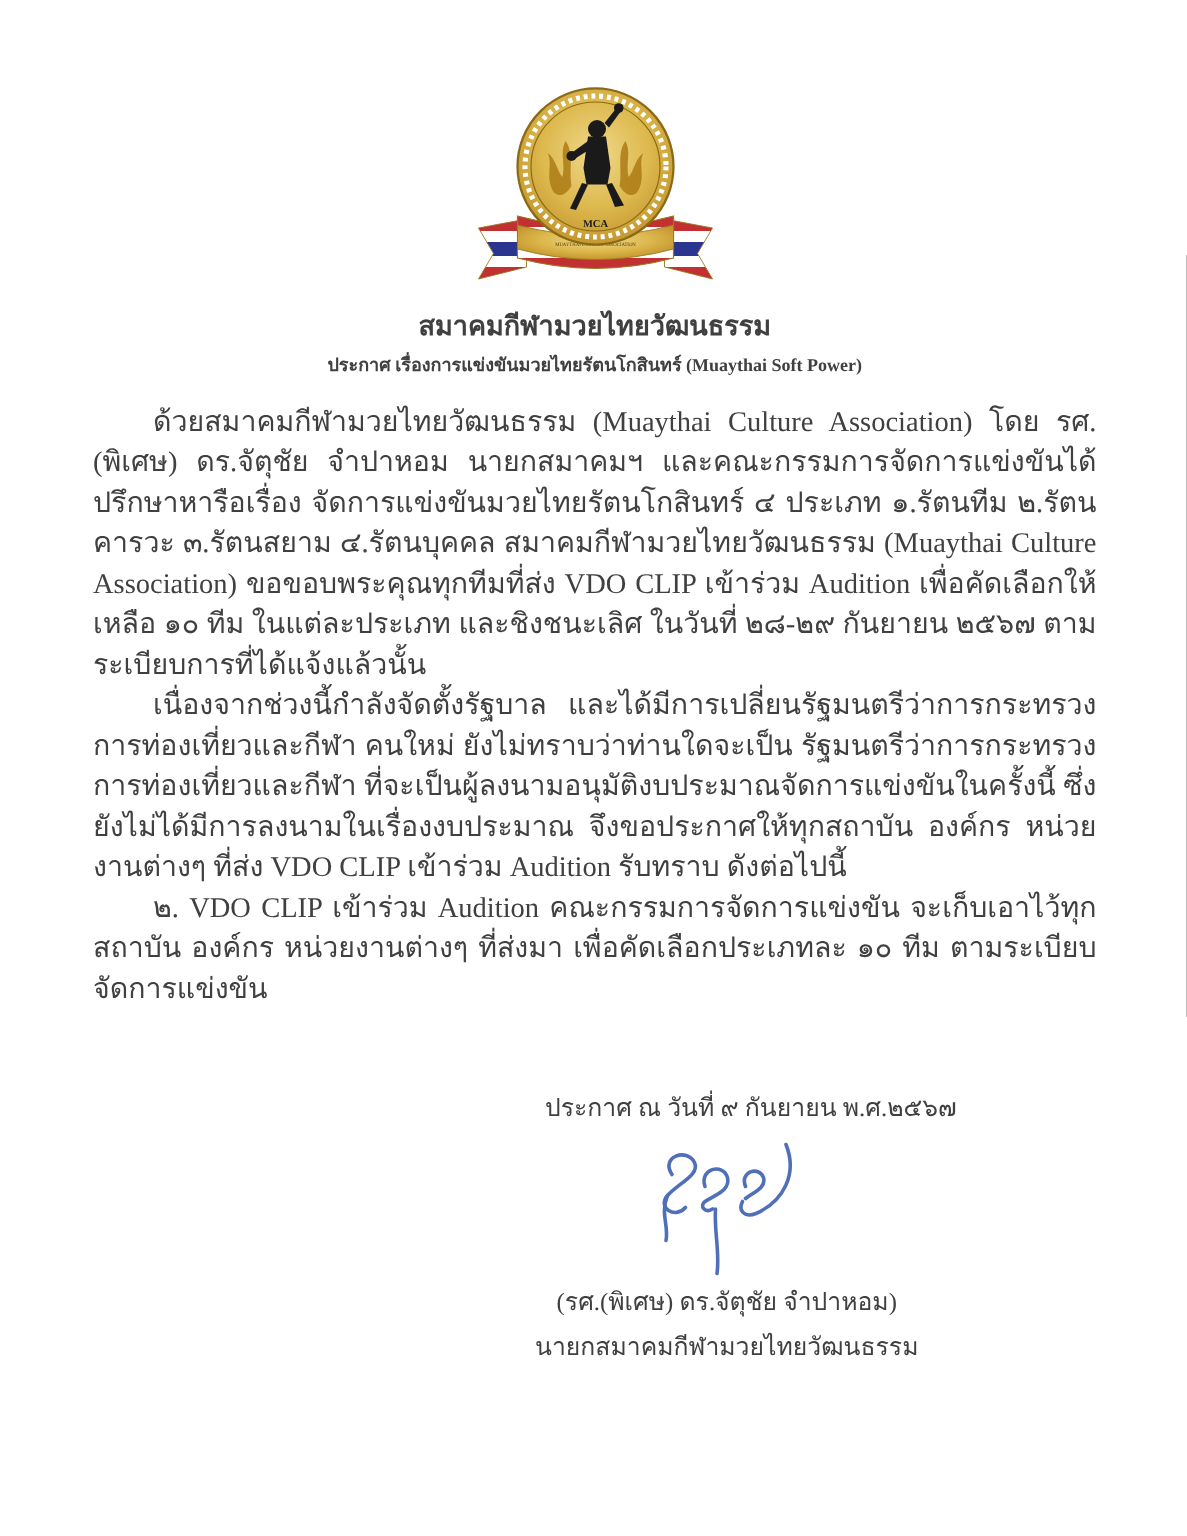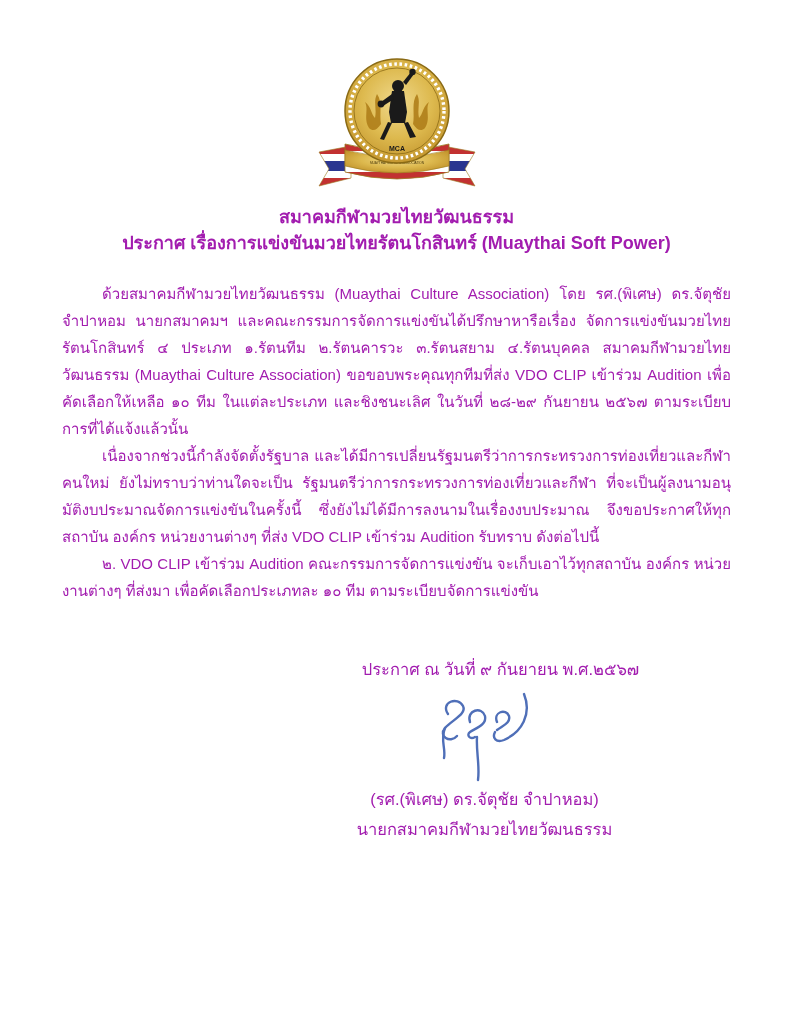--- a/index.html
+++ b/index.html
@@ -1,34 +1,34 @@
 <!DOCTYPE html>
 <html><head>
 <meta charset="utf-8">
 <style>
   html,body{margin:0;padding:0;background:#888;}
   .page{
     position:relative;
     width:791px;height:1024px;
     margin:0 auto;
     background:#ffffff;
-    font-family:Liberation Sans, sans-serif;
-    color:#a21caf;
+    font-family:Liberation Serif, serif;
+    color:#404040;
     overflow:hidden;
     box-sizing:border-box;
     padding:56px 60px 0 62px;
   }
   .logo-wrap{
     width:180px;margin:0 auto;text-align:center;position:relative;
   }
   .logo-wrap svg{display:block;margin:0 auto;}
   .doc-header{text-align:center;margin-top:8px;}
   .doc-title{font-size:18px;font-weight:bold;line-height:26px;}
-  .doc-subtitle{font-size:18px;font-weight:bold;line-height:26px;}
-  .body-text{margin-top:24px;font-size:15px;line-height:27px;text-align:justify;}
+  .doc-subtitle{font-size:12px;font-weight:bold;line-height:26px;}
+  .body-text{margin-top:12px;font-size:19px;line-height:27px;text-align:justify;}
   .para{text-indent:40px;}
   .closing{text-align:center;font-size:16.5px;margin-top:26px;}
   .date-line{
     text-align:center;font-size:16.5px;margin-top:52px;
     transform:translateX(104px);
   }
   .sig-block{
     text-align:center;margin-top:6px;
     transform:translateX(88px);
     font-size:16.5px;line-height:30px;

